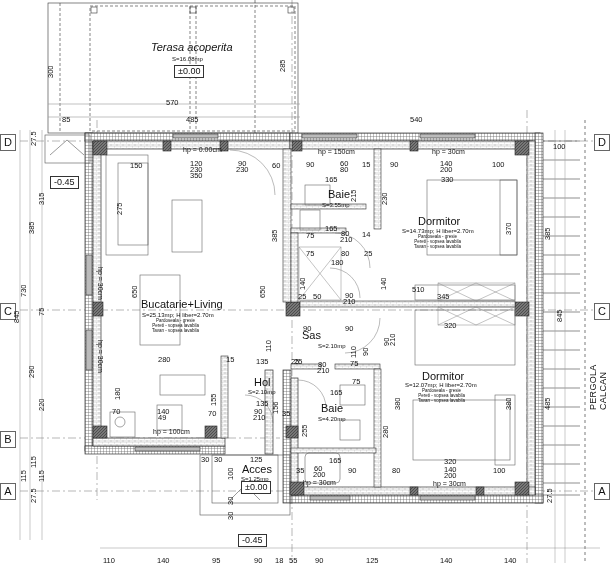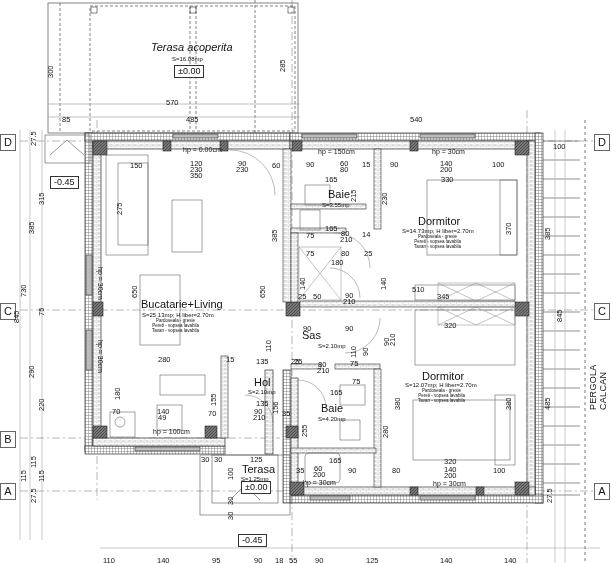--- a/index.html
+++ b/index.html
@@ -333,21 +333,21 @@
   <div>Pardoseala - gresie</div>
   <div>Pereti - vopsea lavabila</div>
   <div>Tavan - vopsea lavabila</div>
 </div>
 <div class="lbl dimv" style="left:505px;top:410px;">380</div>
 <div class="lbl dimv" style="left:544px;top:410px;">485</div>
 
 <div class="lbl dim" style="left:201px;top:456px;">30</div>
 <div class="lbl dim" style="left:214px;top:456px;">30</div>
 <div class="lbl dim" style="left:250px;top:456px;">125</div>
-<div class="lbl room-name" style="left:242px;top:464px;">Terasa</div>
+<div class="lbl room-name" style="left:242px;top:464px;">Acces</div>
 <div class="lbl room-area" style="left:241px;top:476px;">S=1.25mp</div>
 <div class="level" style="left:241px;top:481px;">±0.00</div>
 <div class="lbl dimv" style="left:227px;top:480px;">100</div>
 <div class="lbl dimv" style="left:227px;top:505px;">30</div>
 <div class="lbl dimv" style="left:227px;top:520px;">30</div>
 <div class="level" style="left:238px;top:534px;">-0.45</div>
 <div class="lbl dim" style="left:329px;top:457px;">165</div>
 <div class="lbl dim" style="left:296px;top:467px;">35</div>
 <div class="lbl dim" style="left:314px;top:465px;">60</div>
 <div class="lbl dim" style="left:313px;top:471px;">200</div>

